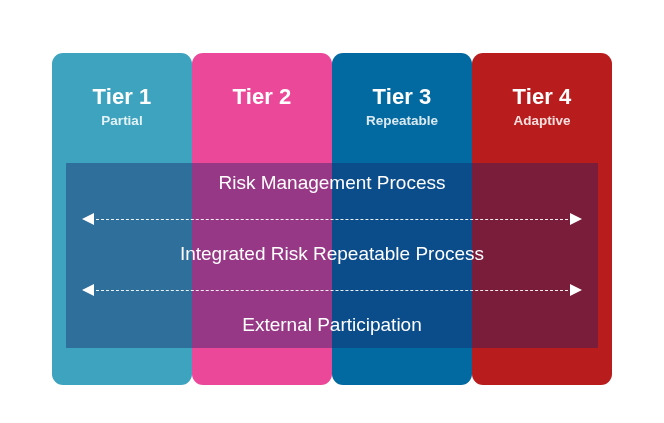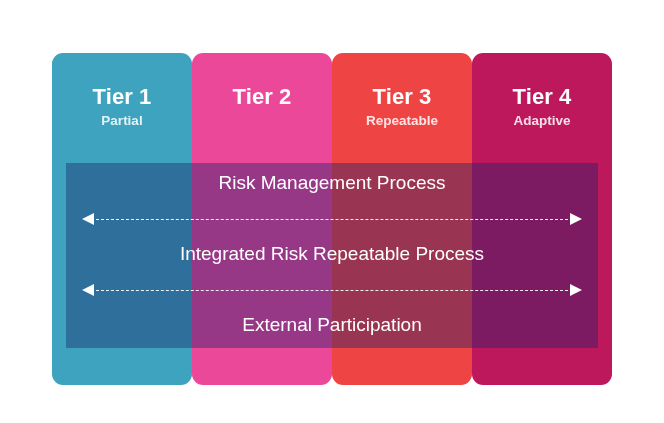--- a/index.html
+++ b/index.html
@@ -112,26 +112,26 @@
 
     <div class="tier" style="background:#3da3bf">
       <div class="tier-title">Tier 1</div>
       <div class="tier-sub">Partial</div>
     </div>
 
     <div class="tier" style="background:#ec4899">
       <div class="tier-title">Tier 2</div>
     </div>
 
-    <div class="tier" style="background:#ef4444">
+    <div class="tier" style="background:#0369a1">
       <div class="tier-title">Tier 3</div>
       <div class="tier-sub">Repeatable</div>
     </div>
 
-    <div class="tier" style="background:#be185d">
+    <div class="tier" style="background:#b91c1c">
       <div class="tier-title">Tier 4</div>
       <div class="tier-sub">Adaptive</div>
     </div>
 
   </div>
 
   <div id="band">
 
     <div class="band-label">Risk Management Process</div>
 

